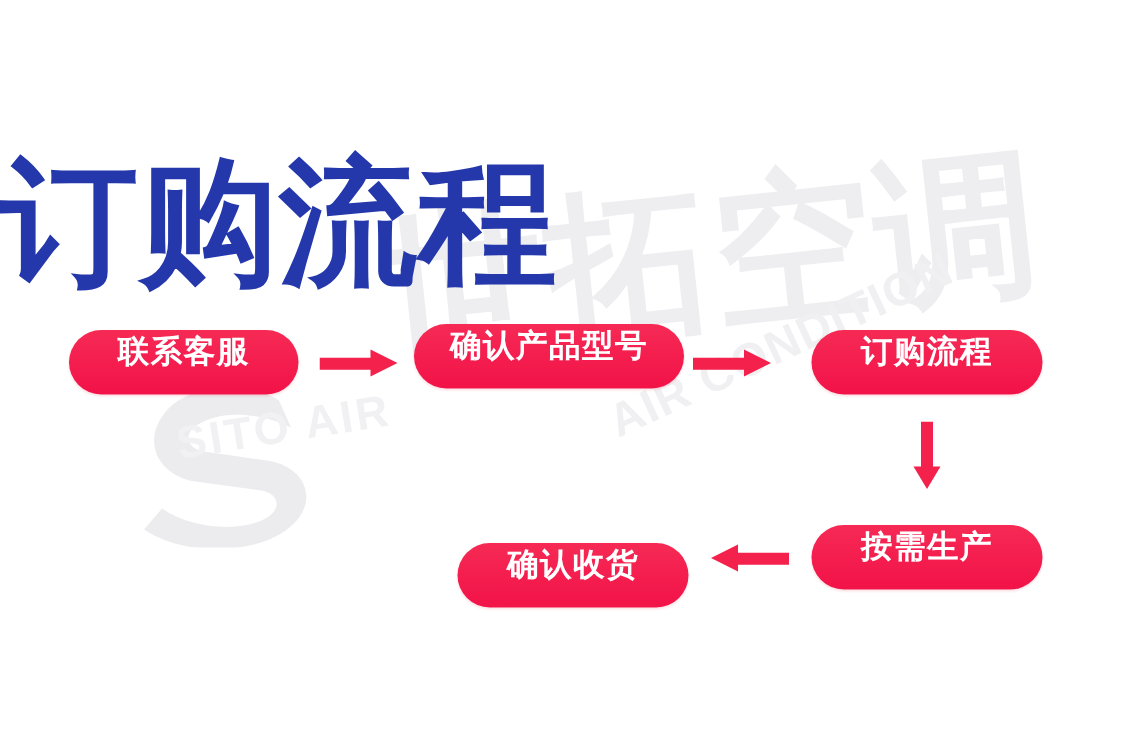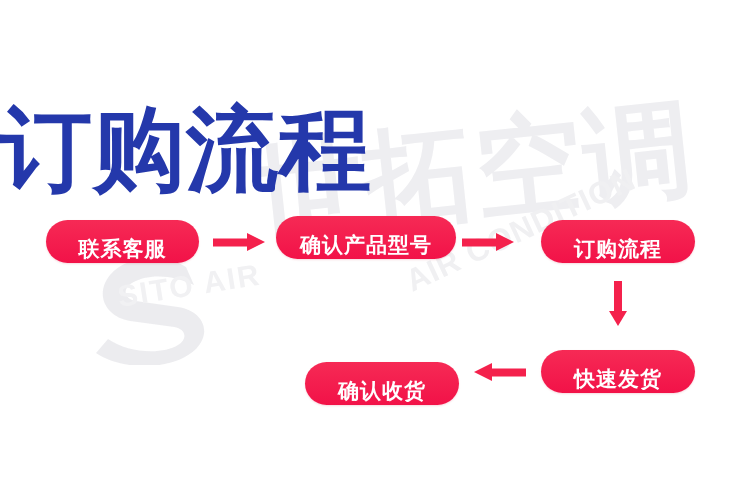--- a/index.html
+++ b/index.html
@@ -98,21 +98,21 @@
     font-weight: 700;
     color: #2438ab;
     letter-spacing: 1px;
     white-space: nowrap;
     margin-top: 45px;
   }
 
   .pill {
     position: absolute;
     display: flex;
-    align-items: flex-end;
+    align-items: flex-start;
     justify-content: center;
     border-radius: 999px;
     background: #f4214c;
     background: linear-gradient(180deg, #f62a55 0%, #f21248 100%);
     color: #ffffff;
     font-size: 21px;
     font-weight: 700;
     letter-spacing: 1px;
     white-space: nowrap;
     box-shadow: 0 1px 2px rgba(200, 0, 40, 0.15);
@@ -175,21 +175,21 @@
     </div>
 
     <div class="arrow" style="left:604px; top:281px;">
       <svg width="28" height="46" viewBox="0 0 28 46" aria-hidden="true">
         <rect x="10" y="0" width="8" height="32" fill="#f4214c"></rect>
         <path d="M5 30 L14 45 L23 30 Z" fill="#f4214c"></path>
       </svg>
     </div>
 
     <div class="pill" style="left:541px; top:350px; width:154px; height:43px;">
-      <span>快速发货</span>
+      <span>按需生产</span>
     </div>
 
     <div class="arrow" style="left:472px; top:360px;">
       <svg width="54" height="24" viewBox="0 0 54 24" aria-hidden="true">
         <rect x="18" y="8.5" width="36" height="8" fill="#f4214c"></rect>
         <path d="M20 3 L2 12 L20 21 Z" fill="#f4214c"></path>
       </svg>
     </div>
 
     <div class="pill" style="left:305px; top:350px; width:154px; height:43px;margin-top:12px;">

